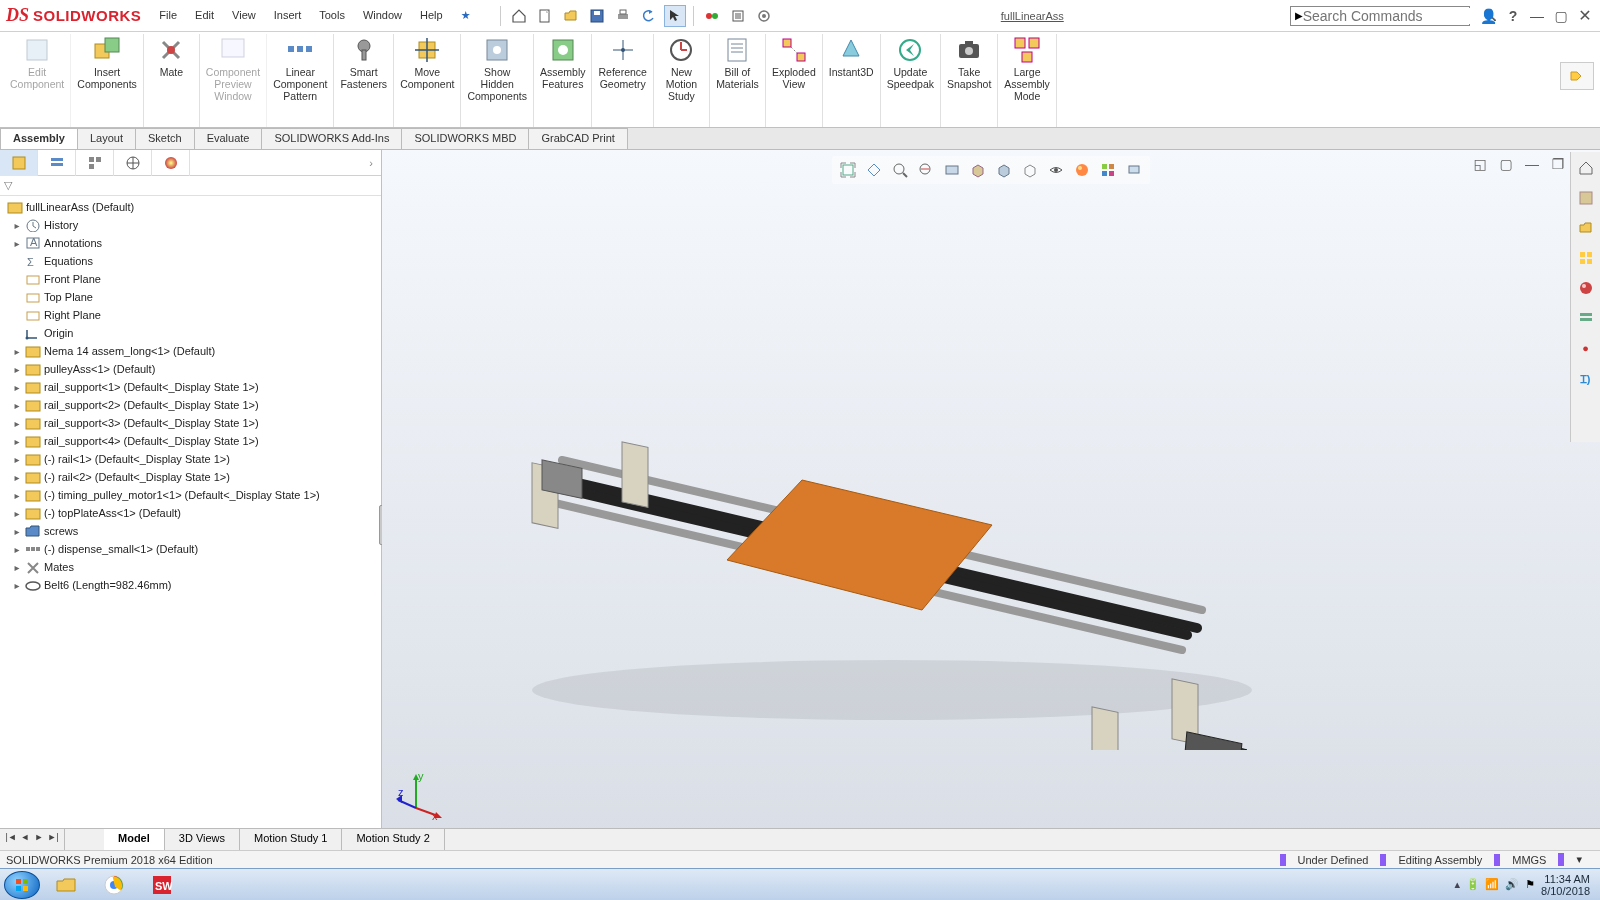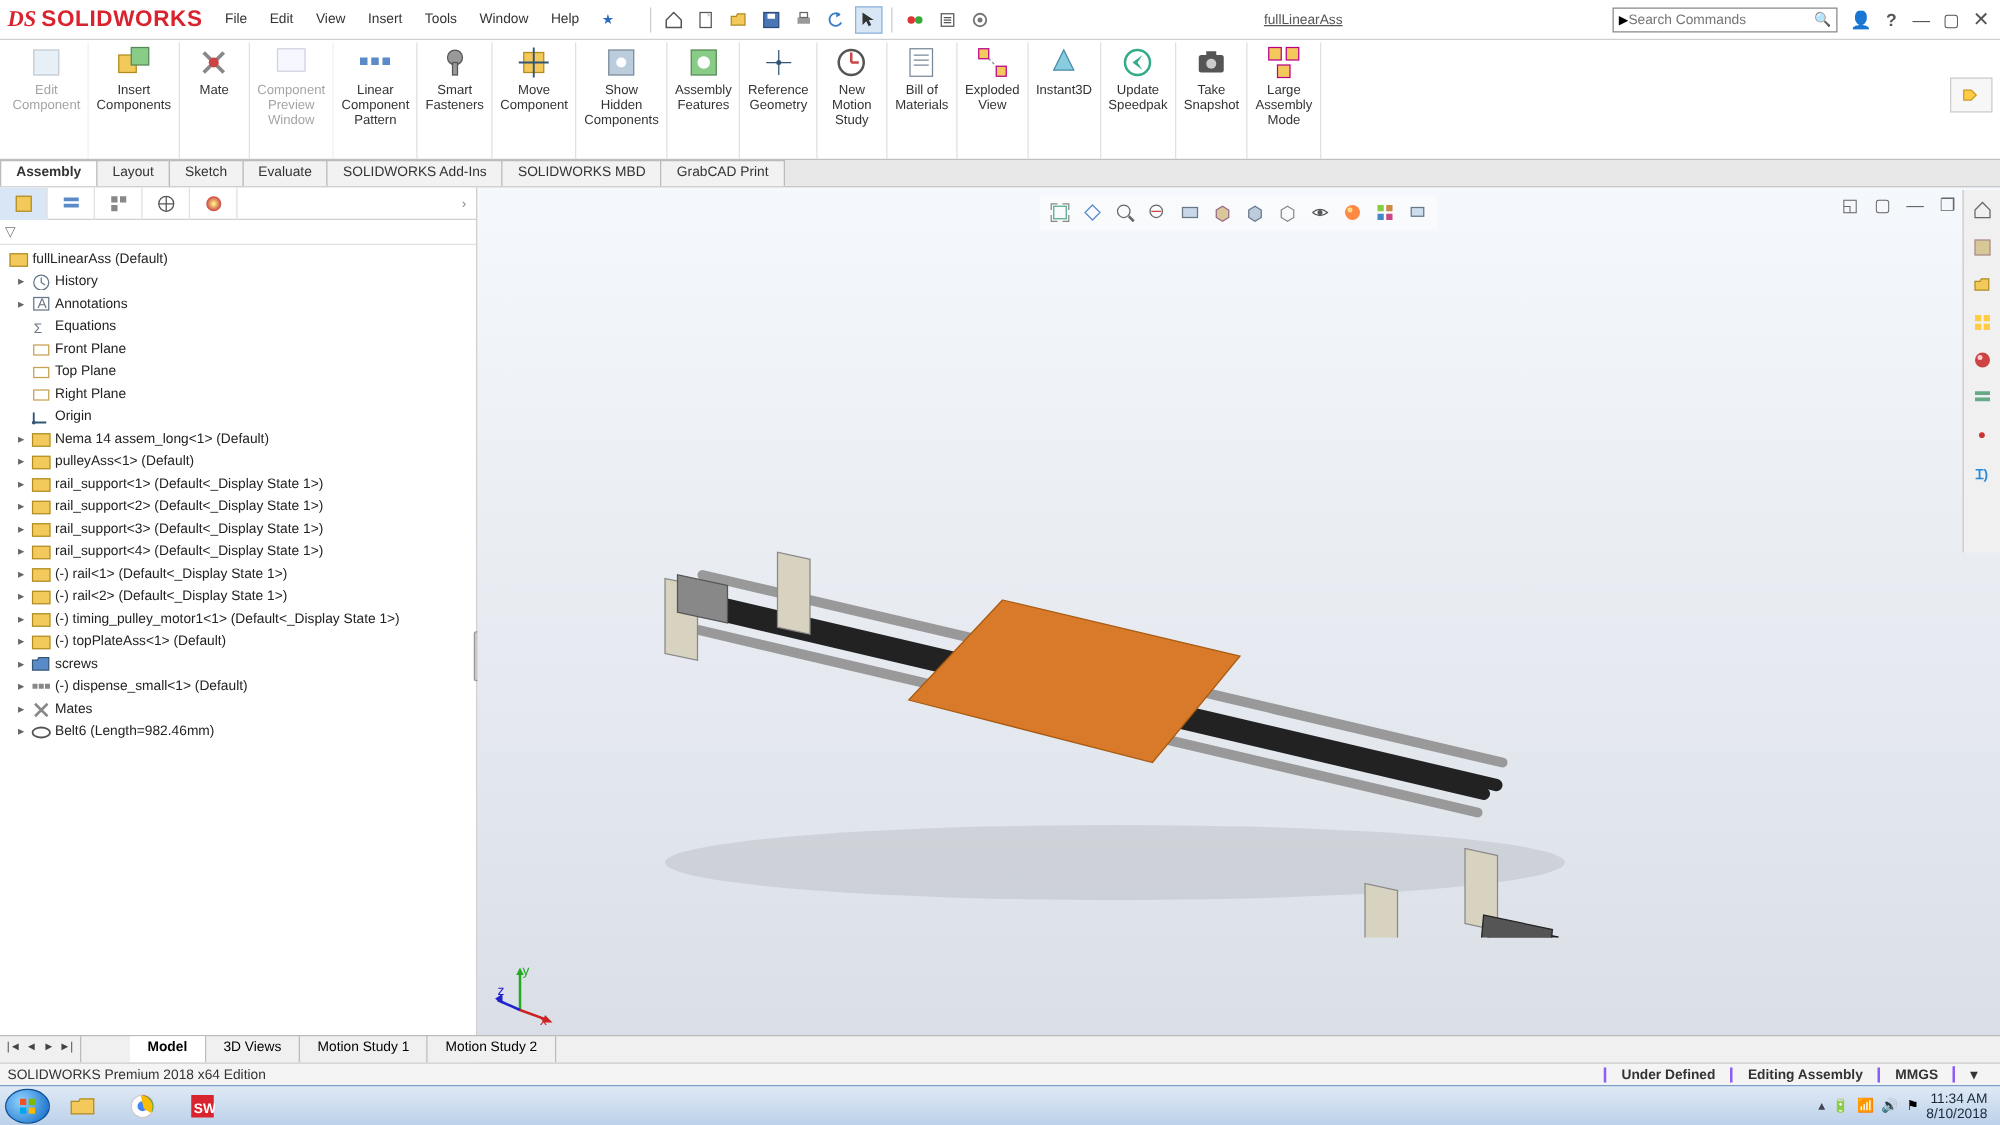--- a/index.html
+++ b/index.html
@@ -1,28 +1,28 @@
 <!DOCTYPE html>
 <html><head>
 <meta charset="utf-8">
 <style>
 * { margin: 0; padding: 0; box-sizing: border-box; font-family: "Segoe UI", Tahoma, sans-serif; font-size: 11px; }
 body { width: 1600px; height: 900px; background: #fff; overflow: hidden; position: relative; }
 .menubar { height: 32px; background: #fff; display: flex; align-items: center; border-bottom: 1px solid #d0d0d0; padding: 0 6px; }
 .logo { display: flex; align-items: center; margin-right: 10px; justify-content: center; }
 .logo .ds { color: #d9232e; font-weight: bold; font-size: 18px; font-style: italic; font-family: Georgia, serif; }
-.logo .sw { color: #d9232e; font-weight: bold; font-size: 18px; letter-spacing: 0.5px; margin-left: 4px; }
+.logo .sw { color: #d9232e; font-weight: bold; font-size: 15px; letter-spacing: 0.5px; margin-left: 4px; }
 .menus { display: flex; gap: 2px; }
 .menu-item { padding: 4px 8px; color: #333; cursor: pointer; }
 .qat { display: flex; align-items: center; gap: 4px; margin-left: 18px; }
 .qat-btn { width: 22px; height: 22px; display: flex; align-items: center; justify-content: center; cursor: pointer; border: 1px solid transparent; }
 .qat-sep { width: 1px; height: 20px; background: #ccc; margin: 0 3px; }
 .doc-title { flex: 1; text-align: center; color: #555; text-decoration: underline; }
 .search-box { display: flex; align-items: center; border: 1px solid #888; background: #fff; width: 180px; height: 20px; padding: 0 4px; }
-.search-box input { flex: 1; border: none; outline: none; font-size: 11px; }
+.search-box input { flex: 1; border: none; outline: none; font-size: 14px; }
 .title-icons { display: flex; align-items: center; gap: 6px; margin-left: 10px; }
 .title-icon { width: 18px; height: 18px; cursor: pointer; display: flex; align-items: center; justify-content: center; font-size: 14px; color: #555; }
 
 .ribbon { height: 96px; background: #fff; border-bottom: 1px solid #c0c0c0; display: flex; padding: 2px 4px 0 4px; position: relative; }
 .ribbon-group { display: flex; flex-direction: column; align-items: center; justify-content: flex-start; padding: 2px 6px; border-right: 1px solid #e0e0e0; text-align: center; min-width: 56px; }
 .ribbon-group.disabled { opacity: 0.45; }
 .rg-icon { width: 28px; height: 28px; display: flex; align-items: center; justify-content: center; margin-bottom: 2px; }
 .rg-label { font-size: 10.5px; color: #333; line-height: 12px; white-space: pre-line; }
 .ribbon-side { position: absolute; right: 6px; top: 30px; width: 34px; height: 28px; border: 1px solid #ccc; background: #f7f7f7; display:flex; align-items:center; justify-content:center; }
 
@@ -58,21 +58,21 @@
 .split-handle { position:absolute; left:379px; top:50%; width:8px; height:40px; background:#c8c8c8; border:1px solid #999; border-radius:2px; cursor:ew-resize;}
 
 .bottom-tabs { position: absolute; left: 0; right: 0; bottom: 18px; height: 22px; background: #f0f0f0; border-top: 1px solid #bbb; display: flex; align-items: stretch; }
 .btab { padding: 3px 14px; border-right: 1px solid #bbb; cursor: pointer; }
 .btab.active { background: #fff; font-weight: 600; }
 .nav-cluster { display:flex; align-items:center; padding:0 4px; border-right:1px solid #bbb; }
 .nav-btn { width:14px; height:16px; font-size:9px; color:#444; text-align:center; cursor:pointer;}
 
 .status { position: absolute; left: 0; right: 0; bottom: 0; height: 18px; background: #f4f4f4; border-top: 1px solid #ccc; display: flex; align-items: center; padding: 0 6px; font-size: 11px; color: #333; }
 .status .spacer { flex: 1; }
-.status .seg { padding: 0 12px; border-left: 2px solid #8b5cf6; font-weight: bold; }
+.status .seg { padding: 0 12px; border-left: 6px solid #8b5cf6; }
 .win-taskbar { position:absolute; left:0; right:0; bottom:0; height:32px; background: linear-gradient(#dfe9f5,#bcd1ea); border-top:1px solid #7a9ec7; display:flex; align-items:center; padding:0 4px; }
 .start-orb { width:36px; height:28px; border-radius:50%; background: radial-gradient(circle at 35% 35%, #8fd2ff, #0a64c2); border:1px solid #0a4f99; display:flex; align-items:center; justify-content:center; cursor:pointer; }
 .tb-icon { width:44px; height:28px; margin-left:4px; border:1px solid transparent; display:flex; align-items:center; justify-content:center; cursor:pointer; }
 .tray { margin-left:auto; display:flex; align-items:center; gap:6px; padding-right:6px; }
 .clock { text-align:right; line-height:12px; font-size:10.5px; color:#1a2a3a; }
 
 svg { display:block; }
 </style>
 </head>
 <body>

